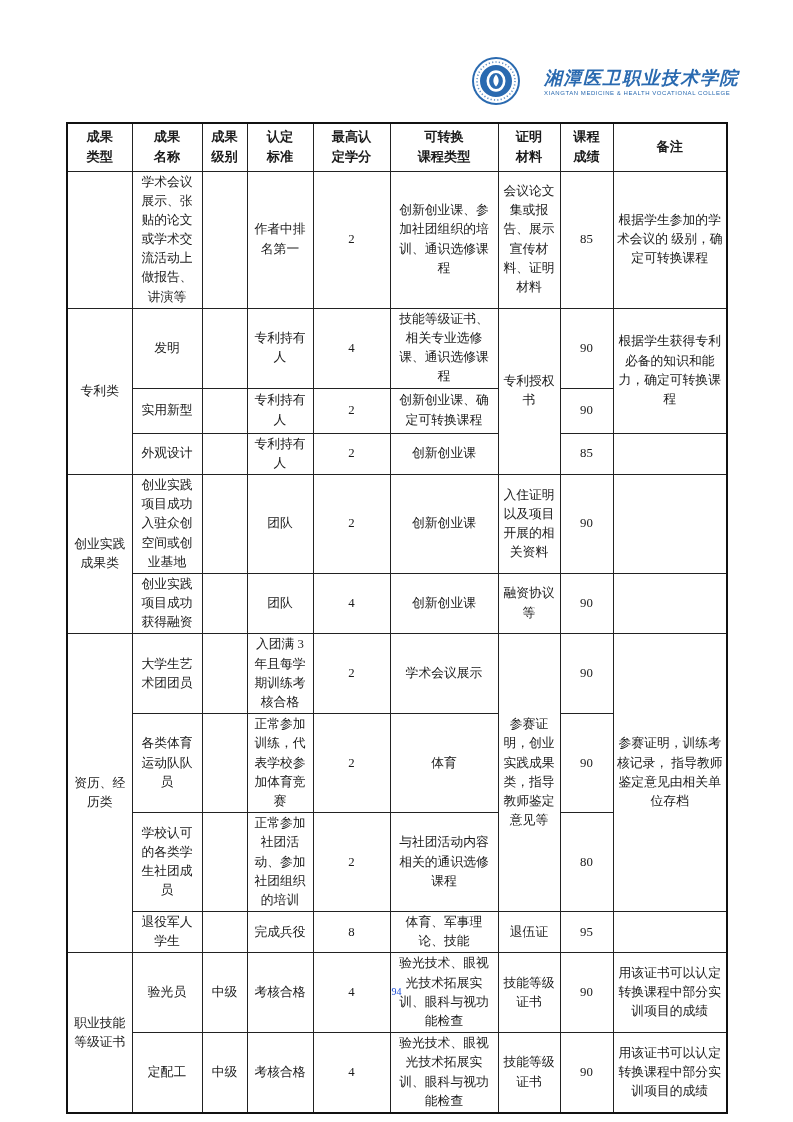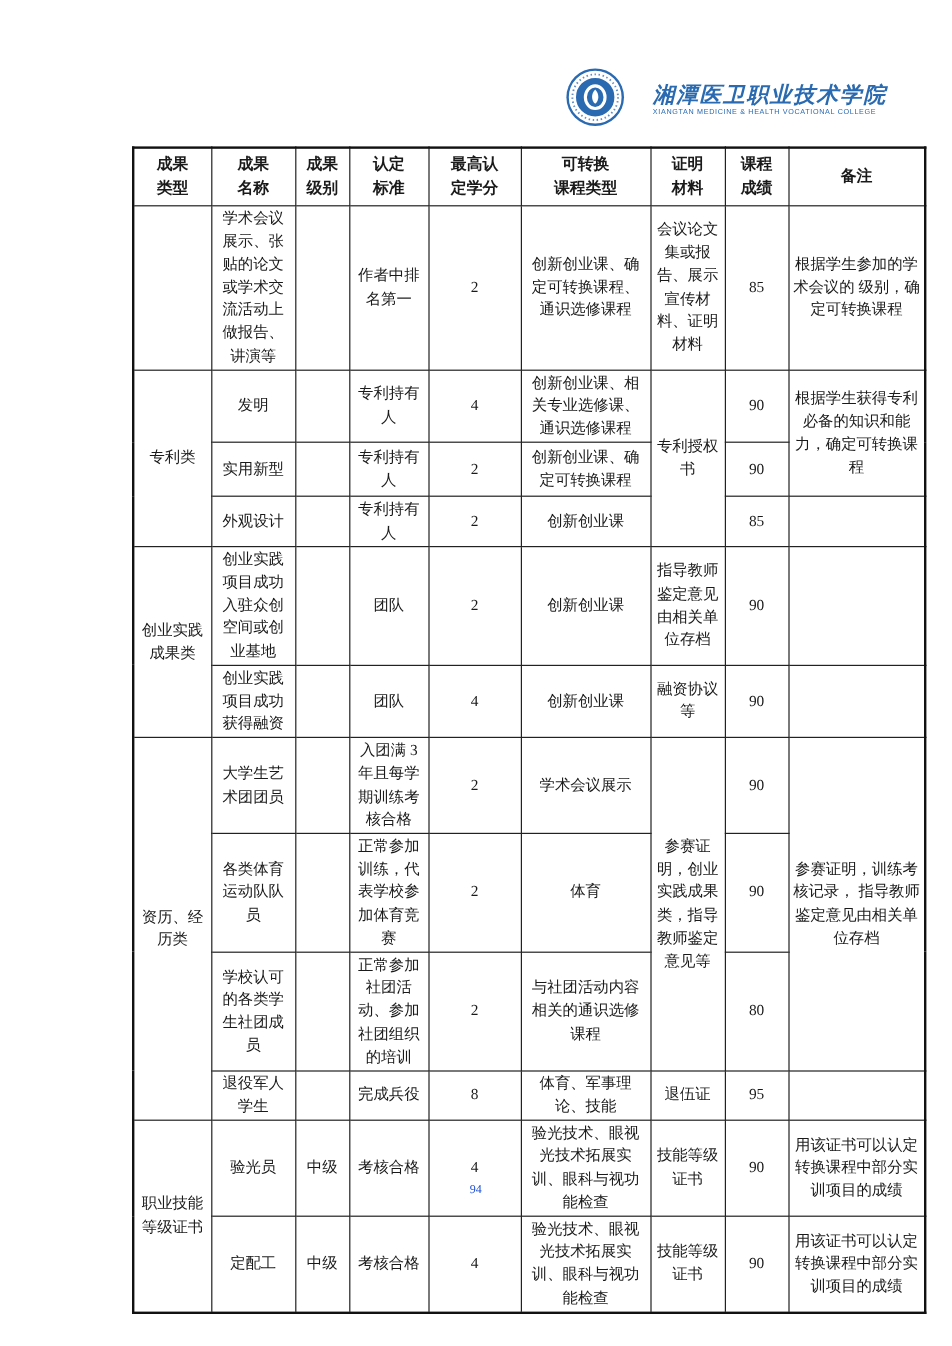--- a/index.html
+++ b/index.html
@@ -25,21 +25,20 @@
     font-size:6px;color:#2a6ab0;letter-spacing:0.55px;
     margin-top:2px;white-space:nowrap;
     font-family:"Liberation Sans","DejaVu Sans",sans-serif;
   }
   
   .doc-table{
     position:absolute;left:66px;top:122px;
     border-collapse:collapse;table-layout:fixed;
     width:662px;
     border:2px solid #111;
-    margin-left:44px;
   }
   .doc-table th,.doc-table td{
     border:1px solid #222;
     text-align:center;vertical-align:middle;
     padding:1px 3px;
     font-size:12.8px;line-height:1.5;
     word-break:break-all;
   }
   .doc-table th{
     font-weight:bold;white-space:pre-line;
@@ -105,33 +104,33 @@
 成绩</th>
       <th>备注</th>
     </tr>
 
     <tr style="height:120px">
       <td></td>
       <td>学术会议展示、张贴的论文或学术交流活动上做报告、讲演等</td>
       <td></td>
       <td>作者中排名第一</td>
       <td>2</td>
-      <td>创新创业课、确定可转换课程、通识选修课程</td>
+      <td>创新创业课、参加社团组织的培训、通识选修课程</td>
       <td>会议论文集或报告、展示宣传材料、证明材料</td>
       <td>85</td>
       <td>根据学生参加的学术会议的 级别，确定可转换课程</td>
     </tr>
 
     <tr style="height:60px">
       <td rowspan="3">专利类</td>
       <td>发明</td>
       <td></td>
       <td>专利持有人</td>
       <td>4</td>
-      <td>创新创业课、相关专业选修课、通识选修课程</td>
+      <td>技能等级证书、相关专业选修课、通识选修课程</td>
       <td rowspan="3">专利授权书</td>
       <td>90</td>
       <td rowspan="2">根据学生获得专利必备的知识和能力，确定可转换课程</td>
     </tr>
     <tr style="height:45px">
       <td>实用新型</td>
       <td></td>
       <td>专利持有人</td>
       <td>2</td>
       <td>创新创业课、确定可转换课程</td>
@@ -147,21 +146,21 @@
       <td></td>
     </tr>
 
     <tr style="height:90px">
       <td rowspan="2">创业实践成果类</td>
       <td>创业实践项目成功入驻众创空间或创业基地</td>
       <td></td>
       <td>团队</td>
       <td>2</td>
       <td>创新创业课</td>
-      <td>指导教师鉴定意见由相关单位存档</td>
+      <td>入住证明以及项目开展的相关资料</td>
       <td>90</td>
       <td></td>
     </tr>
     <tr style="height:57px">
       <td>创业实践项目成功获得融资</td>
       <td></td>
       <td>团队</td>
       <td>4</td>
       <td>创新创业课</td>
       <td>融资协议等</td>

